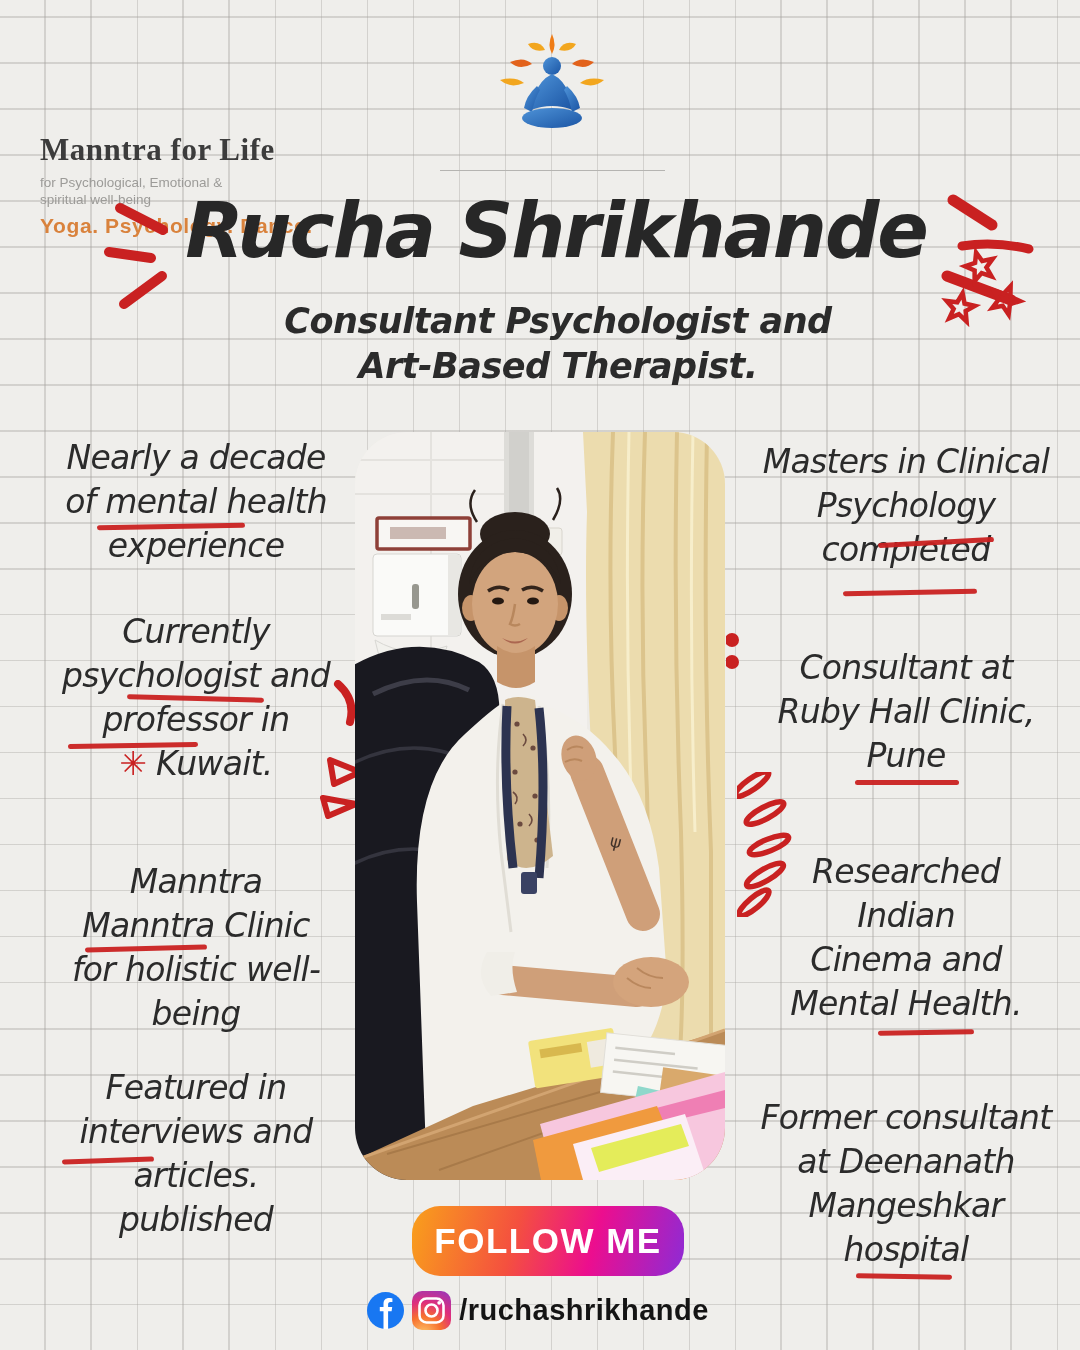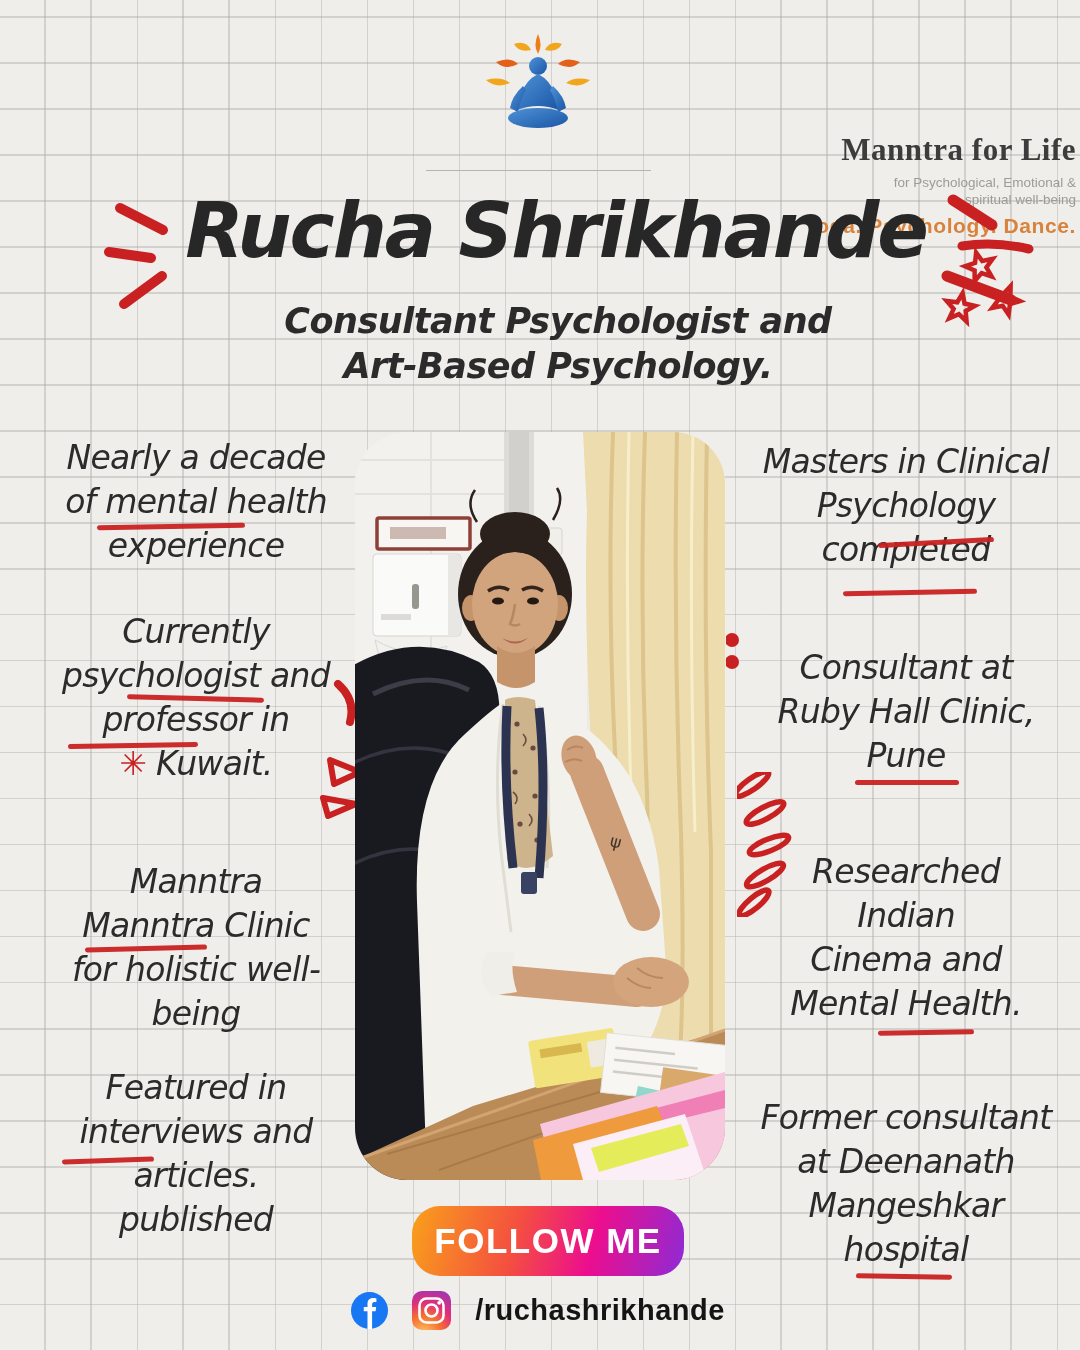--- a/index.html
+++ b/index.html
@@ -6,21 +6,21 @@
   #canvas{
     position:relative;width:1080px;height:1350px;overflow:hidden;
     background-color:#efeeeb;
     background-image:
       repeating-linear-gradient(0deg, rgba(165,162,158,.0) 0 44.5px, rgba(165,162,158,.38) 44.5px 46px),
       repeating-linear-gradient(90deg, rgba(165,162,158,.0) 0 44.5px, rgba(165,162,158,.38) 44.5px 46px);
     font-family:"DejaVu Sans", sans-serif;color:#2b2b2b;
   }
   .abs{position:absolute;}
   
-  .logo{top:30px;left:0;right:4px;text-align:right;}
+  .logo{top:30px;left:0;right:16px;text-align:left;padding-left:40px;}
   .logo svg{display:block;margin:0 auto;}
   .brand-name{font-family:"Liberation Serif", serif;font-weight:700;font-size:31px;color:#3c3c3c;letter-spacing:.5px;line-height:1;}
   .brand-divider{width:225px;height:1px;background:#b5b4b1;margin:5px auto 4px;}
   .brand-tagline{font-family:"Liberation Sans", sans-serif;font-size:13.5px;color:#9c9b98;line-height:1.25;}
   .brand-services{font-family:"Liberation Sans", sans-serif;font-weight:700;font-size:21px;color:#d9823c;margin-top:5px;letter-spacing:.6px;}
   
   .title{top:186px;left:0;right:0;text-align:center;font-style:italic;font-weight:700;
     font-size:76px;letter-spacing:-2px;color:#272727;margin-left:32px;}
   .subtitle{top:299px;left:0;right:0;text-align:center;font-style:italic;font-weight:600;
     font-size:35px;line-height:1.28;color:#2b2b2b;letter-spacing:-.5px;margin-left:36px;}
@@ -34,21 +34,21 @@
   
   .photo{left:355px;top:432px;width:370px;height:748px;border-radius:52px;overflow:hidden;
     background:#edebe7;z-index:2;}
   .photo svg{display:block;}
   .deco{z-index:1;}
   
   .follow-btn{left:412px;top:1206px;width:272px;height:70px;border:none;border-radius:28px;cursor:pointer;
     background:linear-gradient(105deg,#f9a01b 0%,#f4503f 38%,#ec0e8e 66%,#8d2bd6 100%);
     color:#ffffff;font-family:"Liberation Sans", sans-serif;font-weight:700;font-size:35px;letter-spacing:1.5px;
     display:flex;align-items:center;justify-content:center;}
-  .social-row{left:0;right:4px;top:1291px;display:flex;justify-content:center;align-items:center;gap:24px;}
+  .social-row{left:0;right:4px;top:1291px;display:flex;justify-content:center;align-items:center;gap:8px;}
   .social-icon{display:flex;cursor:pointer;}
   .handle{font-family:"Liberation Sans", sans-serif;font-weight:600;font-size:29px;color:#141414;letter-spacing:.5px;cursor:pointer;}
 </style>
 </head>
 <body>
 
 <div id="canvas">
 
   <div class="abs logo">
     <svg width="128" height="104" viewBox="0 0 128 104">
@@ -82,21 +82,21 @@
     <div class="brand-tagline">
       <div>for Psychological, Emotional &amp;</div>
       <div>spiritual well-being</div>
     </div>
     <div class="brand-services">Yoga. Psychology. Dance.</div>
   </div>
 
   <div class="abs title">Rucha Shrikhande</div>
   <div class="abs subtitle">
     <div>Consultant Psychologist and</div>
-    <div>Art-Based Psychology.</div>
+    <div>Art-Based Therapist.</div>
   </div>
 
   <svg class="abs deco" style="left:100px;top:198px;" width="75" height="115" viewBox="0 0 75 115">
     <g stroke="#c92121" stroke-width="10" stroke-linecap="round" fill="none">
       <path d="M20,10 L63,32"></path>
         <path d="M9,54 L51,60"></path>
         <path d="M24,106 L62,78"></path>
     </g>
   </svg>
   <svg class="abs deco" style="left:935px;top:168px;" width="110" height="185" viewBox="0 0 110 185">

